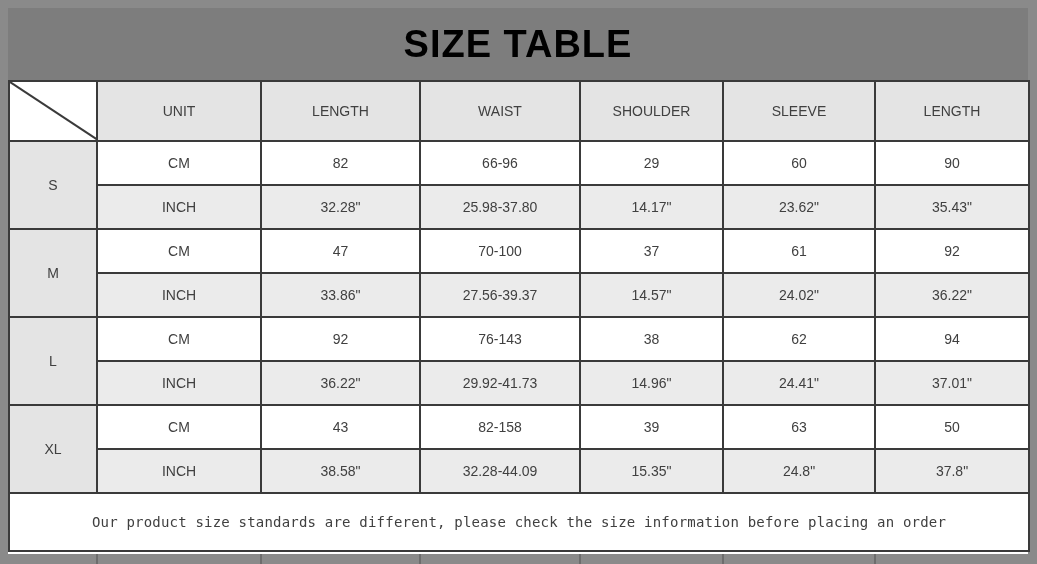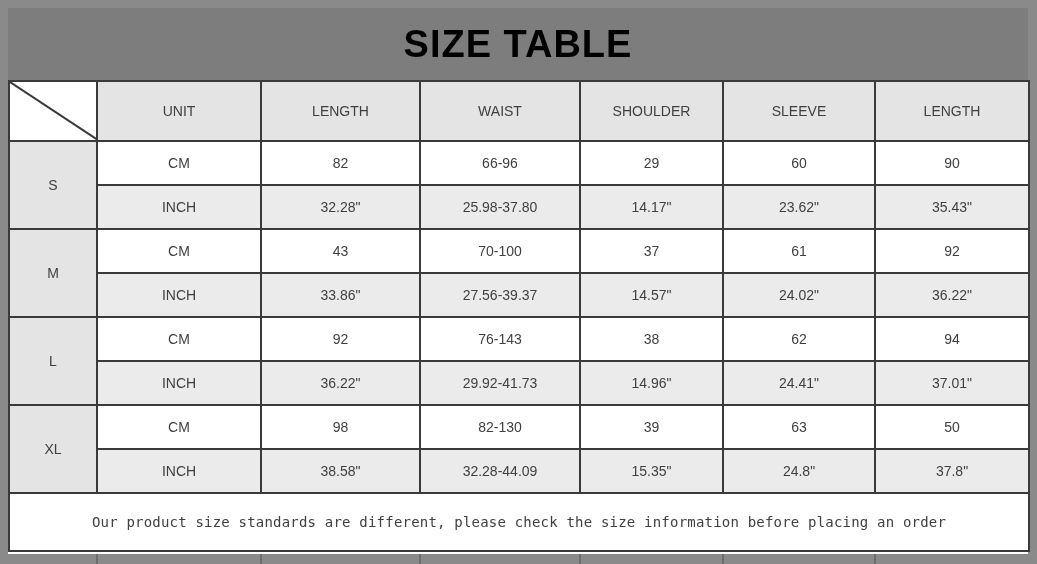--- a/index.html
+++ b/index.html
@@ -203,21 +203,21 @@
           <td>32.28"</td>
           <td>25.98-37.80</td>
           <td>14.17"</td>
           <td>23.62"</td>
           <td>35.43"</td>
         </tr>
 
         <tr class="row-cm">
           <td class="size-cell" rowspan="2">M</td>
           <td class="unit-cell">CM</td>
-          <td>43</td>
+          <td>47</td>
           <td>70-100</td>
           <td>37</td>
           <td>61</td>
           <td>92</td>
         </tr>
         <tr class="row-inch">
           <td class="unit-cell">INCH</td>
           <td>33.86"</td>
           <td>27.56-39.37</td>
           <td>14.57"</td>
@@ -239,22 +239,22 @@
           <td>36.22"</td>
           <td>29.92-41.73</td>
           <td>14.96"</td>
           <td>24.41"</td>
           <td>37.01"</td>
         </tr>
 
         <tr class="row-cm">
           <td class="size-cell" rowspan="2">XL</td>
           <td class="unit-cell">CM</td>
-          <td>98</td>
-          <td>82-130</td>
+          <td>43</td>
+          <td>82-158</td>
           <td>39</td>
           <td>63</td>
           <td>50</td>
         </tr>
         <tr class="row-inch">
           <td class="unit-cell">INCH</td>
           <td>38.58"</td>
           <td>32.28-44.09</td>
           <td>15.35"</td>
           <td>24.8"</td>

